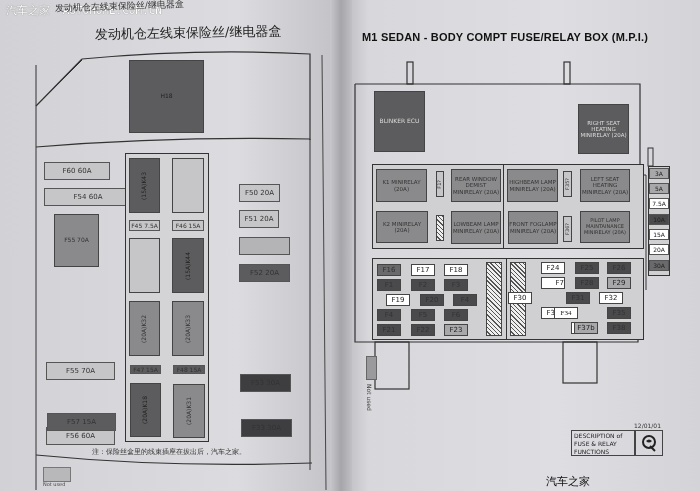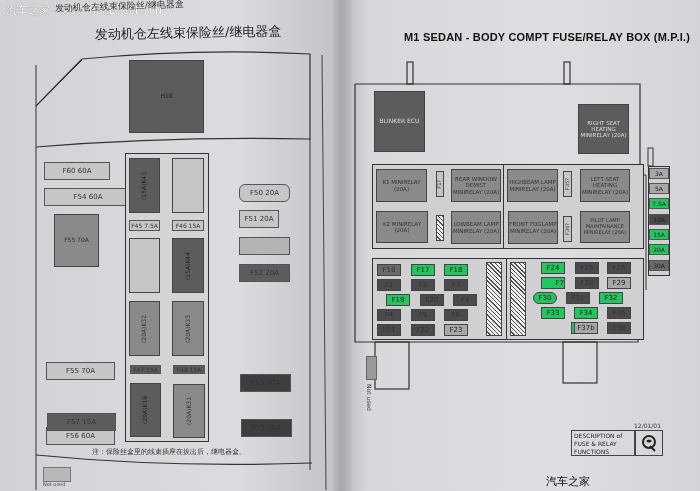--- a/index.html
+++ b/index.html
@@ -16,21 +16,21 @@
   .light{background:#c6c6c8;}
   .mid{background:#8a8a8c;}
   .dark{background:#5c5c5e;color:#222;}
   .darker{background:#3e3e40;color:#222;}
   .lbl-box{position:absolute;border:1px solid #555;box-sizing:border-box;display:flex;align-items:center;justify-content:center;font-size:7px;color:#333;}
   .vert{writing-mode:vertical-rl;transform:rotate(180deg);}
   .hatch{background:repeating-linear-gradient(45deg,#eee 0 2px,#555 2px 3px);}
   .frame{position:absolute;border:1px solid #333;box-sizing:border-box;}
   .small{font-size:6px;}
   .fuse{position:absolute;width:24px;height:12px;border:1px solid #444;box-sizing:border-box;font-size:7px;display:flex;align-items:center;justify-content:center;color:#222;}
-  .fl{background:#22c55e;}
+  .fl{background:#ffffff;}
   .fm{background:#6a6a6c;color:#333;}
   .fd{background:#4a4a4c;color:#333;}
   .side{position:absolute;width:20px;height:11px;border:1px solid #555;box-sizing:border-box;font-size:6px;display:flex;align-items:center;justify-content:center;color:#222;}
 </style>
 </head>
 <body>
 
 <div class="page-left"></div>
 <div class="page-right"></div>
 <div class="gutter"></div>
@@ -95,21 +95,21 @@
 <div class="lbl-box dark" style="left:173px;top:365px;width:32px;height:9px;font-size:6px;">
     <span>F48 15A</span>
   </div>
 <div class="box dark" style="left:130px;top:383px;width:31px;height:54px;">
     <span class="vert small">(20A)K18</span>
   </div>
 <div class="box mid" style="left:173px;top:384px;width:32px;height:54px;">
     <span class="vert small">(20A)K31</span>
   </div>
 
-<div class="lbl-box light" style="left:239px;top:184px;width:51px;height:18px;border-radius:6px;">
+<div class="lbl-box light" style="left:239px;top:184px;width:41px;height:18px;">
     <span>F50 20A</span>
   </div>
 <div class="lbl-box light" style="left:239px;top:210px;width:40px;height:18px;">
     <span>F51 20A</span>
   </div>
 <div class="lbl-box light" style="left:239px;top:237px;width:51px;height:18px;background:#b4b4b6;"></div>
 <div class="lbl-box dark" style="left:239px;top:264px;width:51px;height:18px;">
     <span>F52 20A</span>
   </div>
 <div class="lbl-box darker" style="left:240px;top:374px;width:51px;height:18px;">
@@ -122,25 +122,25 @@
 <div class="lbl-box light" style="left:46px;top:362px;width:69px;height:18px;">
     <span>F55 70A</span>
   </div>
 <div class="lbl-box light" style="left:46px;top:388px;width:69px;height:18px;margin-top:39px;">
     <span>F56 60A</span>
   </div>
 <div class="lbl-box dark" style="left:47px;top:413px;width:69px;height:18px;">
     <span>F57 15A</span>
   </div>
 
-<div class="abs" style="left:92px;top:447px;font-size:7px;color:#333;">注：保险丝盒里的线束插座在拔出后，继电器盒。</div>
+<div class="abs" style="left:92px;top:447px;font-size:7px;color:#333;">注：保险丝盒里的线束插座在拔出后，汽车之家。</div>
 <div class="abs" style="left:43px;top:467px;width:26px;height:13px;background:#b8b8ba;border:1px solid #777;"></div>
 <div class="abs" style="left:43px;top:481px;font-size:5px;color:#444;">Not used</div>
 
-<div class="en-title" style="left:362px;top:31px;margin-left:42px;">M1 SEDAN - BODY COMPT FUSE/RELAY BOX (M.P.I.)</div>
+<div class="en-title" style="left:362px;top:31px;">M1 SEDAN - BODY COMPT FUSE/RELAY BOX (M.P.I.)</div>
 
 <svg class="abs" style="left:340px;top:0;" width="360" height="491">
   <rect x="67" y="62" width="6" height="22" fill="none" stroke="#333" stroke-width="1.2"></rect>
   <rect x="224" y="62" width="6" height="22" fill="none" stroke="#333" stroke-width="1.2"></rect>
   <path d="M15 84 L300 84 L300 175" stroke="#333" fill="none" stroke-width="1.2"></path>
   <path d="M15 84 L15 342 L298 342 L298 290" stroke="#333" fill="none" stroke-width="1.2"></path>
   <path d="M306 290 L306 175 L300 175" stroke="#333" fill="none" stroke-width="1"></path>
   <rect x="308" y="148" width="5" height="18" fill="none" stroke="#333"></rect>
   <rect x="35" y="342" width="34" height="47" fill="none" stroke="#333" stroke-width="1.2"></rect>
   <rect x="223" y="342" width="34" height="41" fill="none" stroke="#333" stroke-width="1.2"></rect>
@@ -276,33 +276,33 @@
   </div>
 <div class="fuse fl" style="left:541px;top:277px;justify-content:flex-end;">
     <span>F7</span>
   </div>
 <div class="fuse fd" style="left:575px;top:277px;">
     <span>F28</span>
   </div>
 <div class="fuse fl" style="left:607px;top:277px;background:#a8a8aa;">
     <span>F29</span>
   </div>
-<div class="fuse fl" style="left:533px;top:292px;border-radius:6px;">
+<div class="fuse fl" style="left:508px;top:292px;">
     <span>F30</span>
   </div>
 <div class="fuse fd" style="left:566px;top:292px;">
     <span>F31</span>
   </div>
 <div class="fuse fl" style="left:599px;top:292px;">
     <span>F32</span>
   </div>
 <div class="fuse fl" style="left:541px;top:307px;">
     <span>F33</span>
   </div>
-<div class="fuse fl" style="left:574px;top:307px;">
+<div class="fuse fl" style="left:554px;top:307px;font-family:Liberation Serif, serif;">
     <span>F34</span>
   </div>
 <div class="fuse fd" style="left:607px;top:307px;">
     <span>F35</span>
   </div>
 <div class="fuse fl" style="left:541px;top:322px;margin-left:30px;">
     <span>F36</span>
   </div>
 <div class="fuse fl" style="left:574px;top:322px;background:#a8a8aa;">
     <span>F37b</span>

